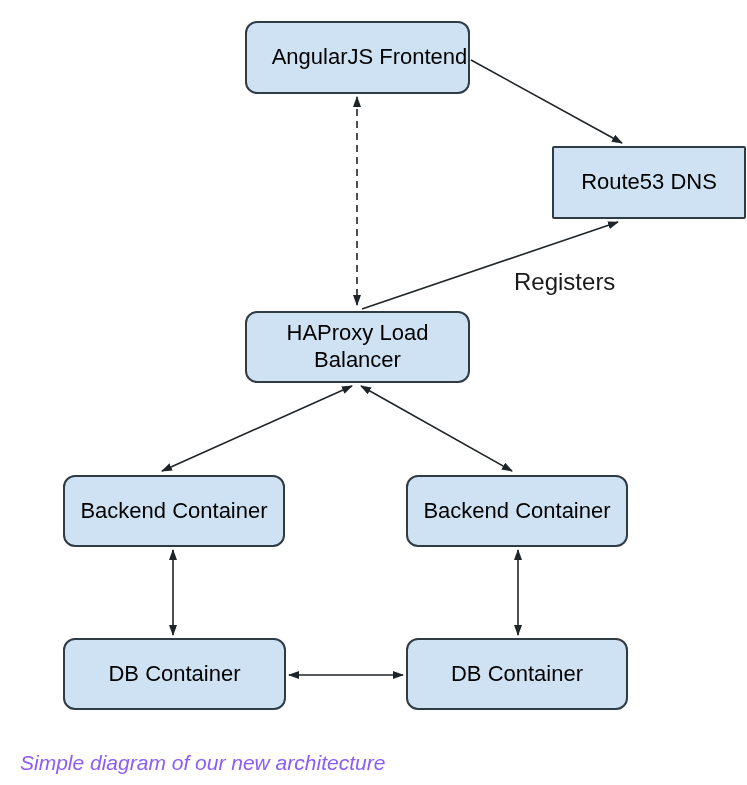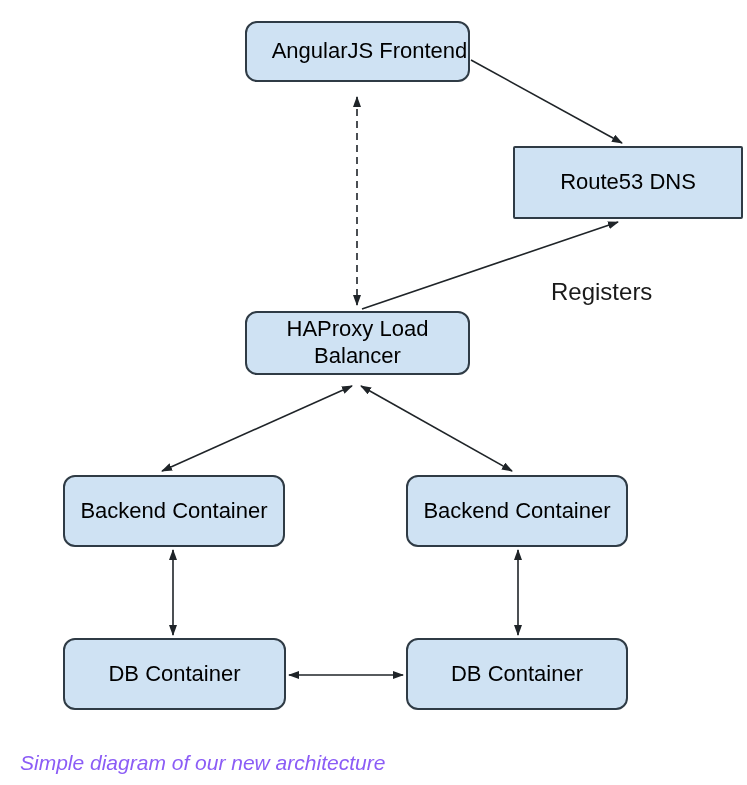--- a/index.html
+++ b/index.html
@@ -25,36 +25,36 @@
     background:var(--node-fill);
     border:2px solid var(--node-border);
     display:flex;align-items:center;justify-content:center;
     text-align:center;
     font-size:22px;
     line-height:1.22;
     color:var(--text);
   }
   .rounded{border-radius:12px;}
   .square{border-radius:2px;}
-  .node-frontend{left:245px;top:21px;width:225px;height:61px;padding-left:24px;}
-  .node-route53{left:513px;top:146px;width:230px;height:73px;}
-  .node-haproxy{left:245px;top:311px;width:225px;height:64px;}
+  .node-frontend{left:245px;top:21px;width:225px;height:73px;padding-left:24px;}
+  .node-route53{left:552px;top:146px;width:194px;height:73px;}
+  .node-haproxy{left:245px;top:311px;width:225px;height:72px;}
   .node-haproxy .node-label{max-width:150px;}
   .node-backend-left{left:63px;top:475px;width:222px;height:72px;}
   .node-backend-right{left:406px;top:475px;width:222px;height:72px;}
   .node-db-left{left:63px;top:638px;width:223px;height:72px;}
   .node-db-right{left:406px;top:638px;width:222px;height:72px;}
   .edge-label{
     position:absolute;
     font-size:24px;
     color:#1a1a1a;
     white-space:nowrap;
   }
   .label-discovers{left:563px;top:67px;}
-  .label-registers{left:514px;top:278px;margin-left:37px;}
+  .label-registers{left:514px;top:268px;}
   .caption{
     position:absolute;
     left:20px;top:751px;
     font-size:21px;
     font-style:italic;
     color:#8b5cf6;
     white-space:nowrap;
   }
 </style>
 </head>

